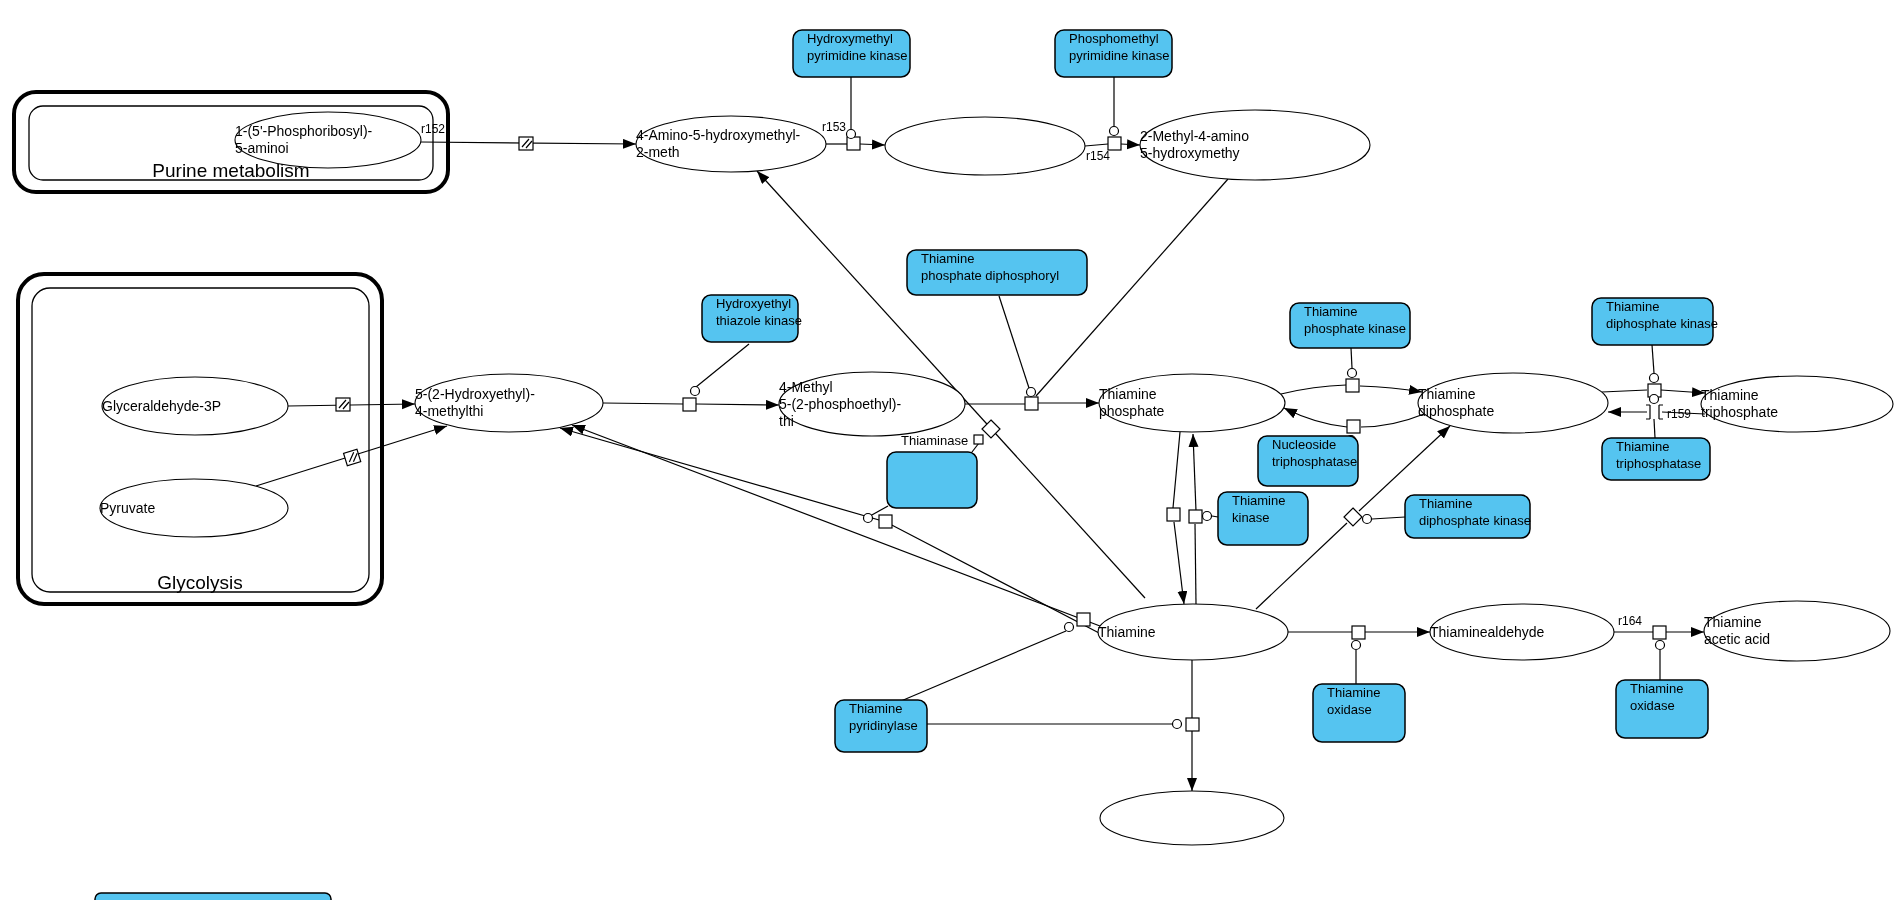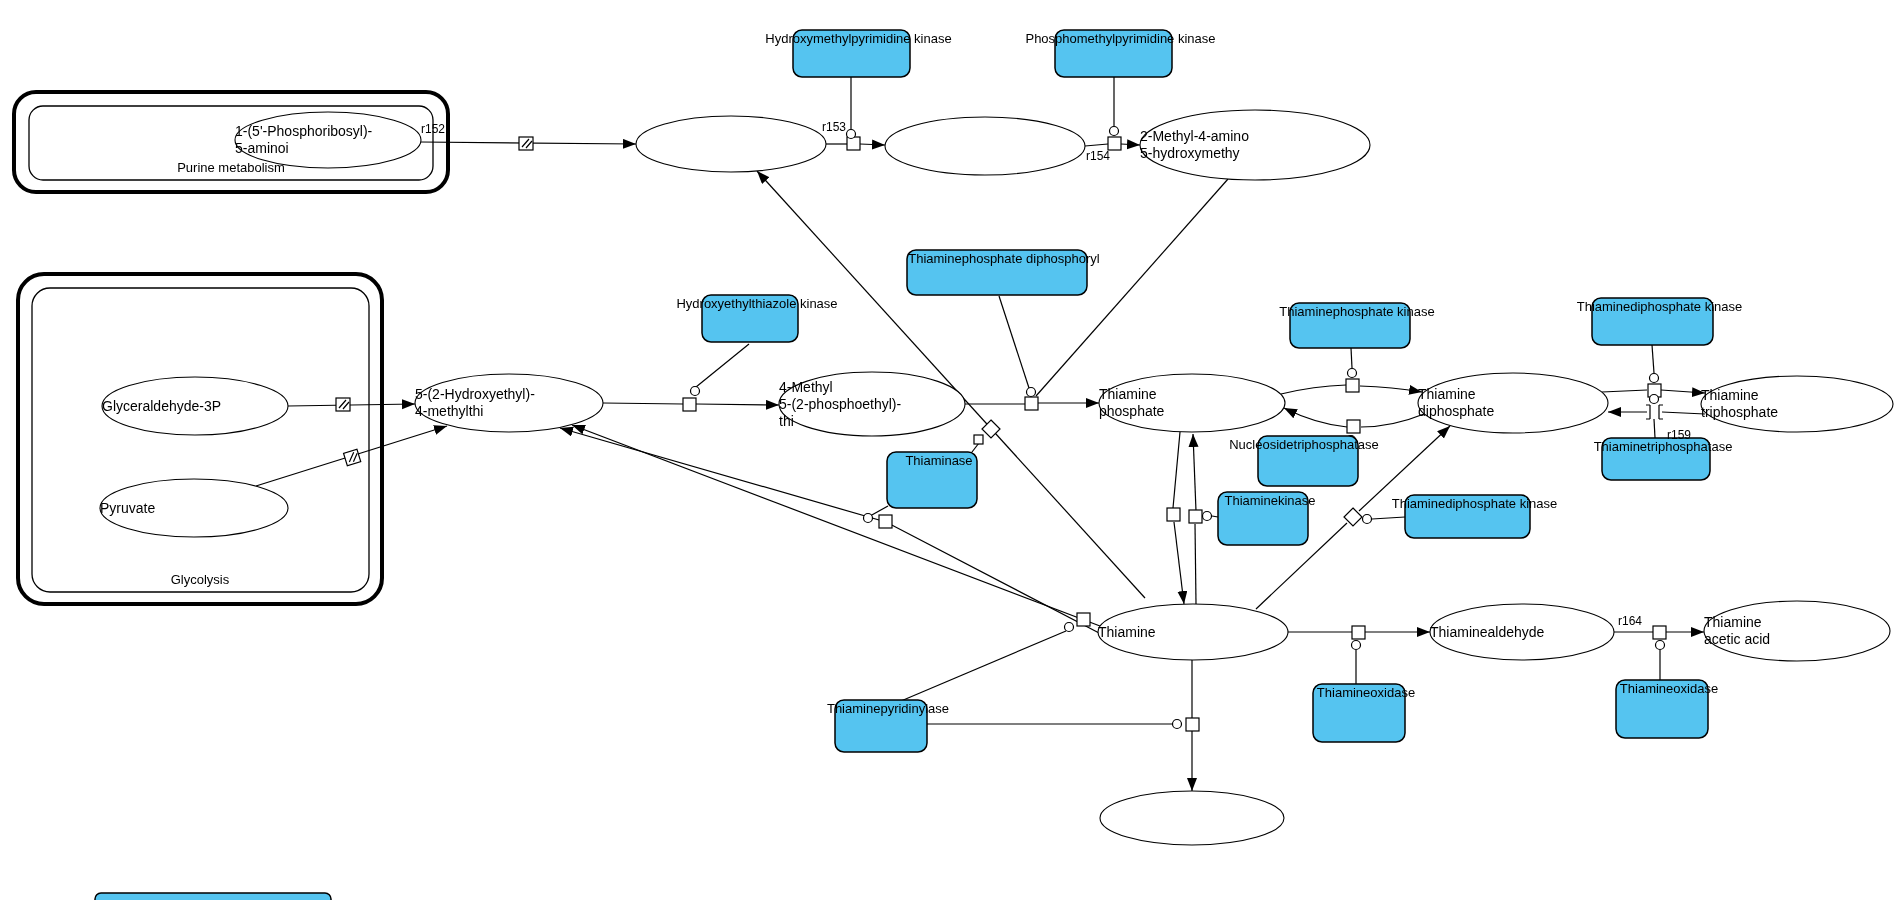--- a/index.html
+++ b/index.html
@@ -2,24 +2,24 @@
 <html><head>
 <meta charset="utf-8">
 <style>
   html,body{margin:0;padding:0;background:#fff}
   .stage{position:relative;width:1900px;height:900px;background:#ffffff;
          font-family:"Liberation Sans",sans-serif;color:#000;overflow:hidden}
   .stage svg{position:absolute;left:0;top:0}
   .sp{position:absolute;display:flex;align-items:center;justify-content:flex-start;
       font-size:14px;line-height:17px;white-space:nowrap}
   .sp>div{text-align:left}
-  .en{position:absolute;display:flex;justify-content:center;
+  .en{position:absolute;display:flex;flex-direction:column;
       font-size:13px;line-height:17px;padding-left:14px;box-sizing:border-box;white-space:nowrap}
   .rl{position:absolute;font-size:12px;white-space:nowrap}
-  .cl{position:absolute;font-size:13px;text-align:center;white-space:nowrap}
+  .cl{position:absolute;font-size:19px;text-align:center;white-space:nowrap}
   .enz{fill:#55c4f0}
 </style>
 </head>
 <body>
 
 <div class="stage">
 
 <svg width="1900" height="900" viewBox="0 0 1900 900">
   <defs>
     <marker id="arr" markerWidth="15" markerHeight="12" refX="13" refY="5" orient="auto" markerUnits="userSpaceOnUse">
@@ -200,20 +200,26 @@
     <rect class="enz" x="95" y="893" width="236" height="14" rx="6" fill="#55c4f0"></rect>
   </g>
 </svg>
 
 <div class="sp" style="left:235px;top:112px;width:186px;height:56px">
       <div>
   <div>1-(5'-Phosphoribosyl)-</div>
   <div>5-aminoi</div>
       </div>
     </div>
+<div class="sp" style="left:636px;top:116px;width:190px;height:56px">
+      <div>
+  <div>4-Amino-5-hydroxymethyl-</div>
+  <div>2-meth</div>
+      </div>
+    </div>
 <div class="sp" style="left:1140px;top:110px;width:230px;height:70px">
       <div>
   <div>2-Methyl-4-amino</div>
   <div>5-hydroxymethy</div>
       </div>
     </div>
 <div class="sp" style="left:102px;top:377px;width:186px;height:58px">
       <div>
   <div>Glyceraldehyde-3P</div>
       </div>
@@ -304,38 +310,38 @@
   <div>kinase</div>
     </div>
 <div class="en" style="left:1405px;top:495px;width:125px;height:43px">
   <div>Thiamine</div>
   <div>diphosphate kinase</div>
     </div>
 <div class="en" style="left:1602px;top:438px;width:108px;height:42px">
   <div>Thiamine</div>
   <div>triphosphatase</div>
     </div>
-<div class="en" style="left:887px;top:452px;width:90px;height:64px">
+<div class="en" style="left:887px;top:432px;width:90px;height:64px">
   <div>Thiaminase</div>
     </div>
 <div class="en" style="left:1313px;top:684px;width:92px;height:58px">
   <div>Thiamine</div>
   <div>oxidase</div>
     </div>
 <div class="en" style="left:1616px;top:680px;width:92px;height:58px">
   <div>Thiamine</div>
   <div>oxidase</div>
     </div>
 <div class="en" style="left:835px;top:700px;width:92px;height:52px">
   <div>Thiamine</div>
   <div>pyridinylase</div>
     </div>
 
 <div class="rl" style="left:421px;top:122px">r152</div>
 <div class="rl" style="left:822px;top:120px">r153</div>
 <div class="rl" style="left:1086px;top:149px">r154</div>
-<div class="rl" style="left:1667px;top:428px">r159</div>
+<div class="rl" style="left:1667px;top:407px">r159</div>
 <div class="rl" style="left:1618px;top:614px">r164</div>
 
 <div class="cl" style="left:150px;top:160px;width:162px">Purine metabolism</div>
 <div class="cl" style="left:140px;top:572px;width:120px">Glycolysis</div>
 
 </div>
 
 </body></html>

